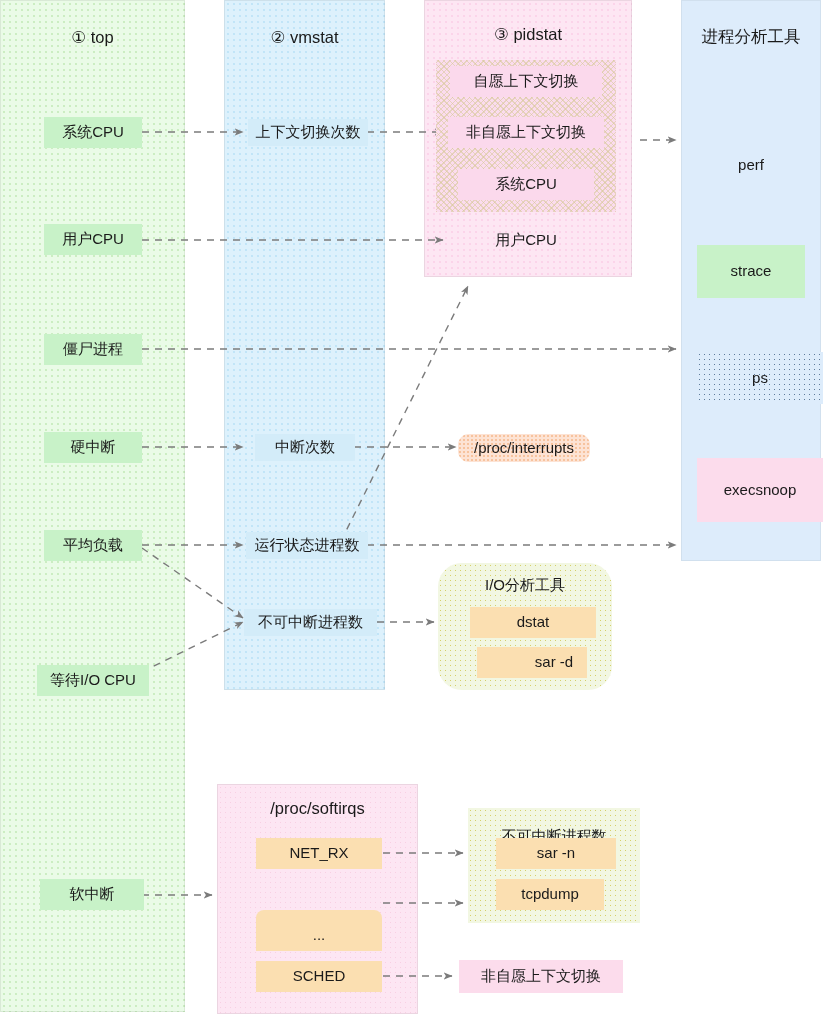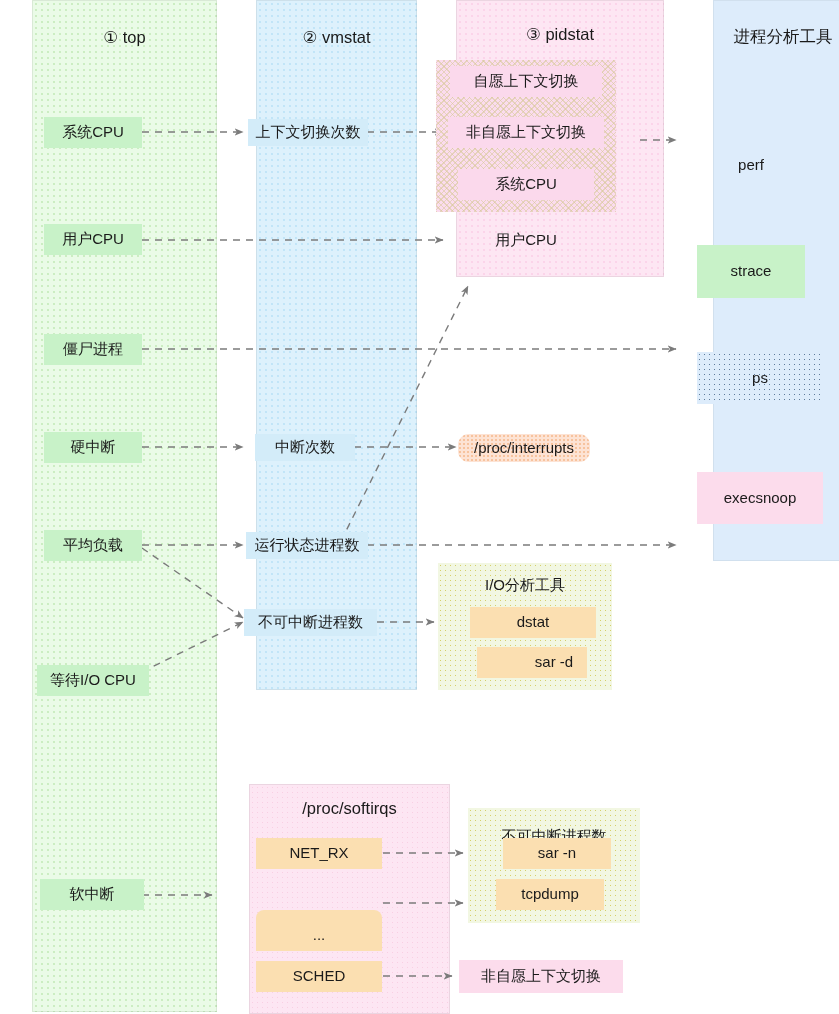--- a/index.html
+++ b/index.html
@@ -14,21 +14,20 @@
     overflow:hidden;
     background:#ffffff;
   }
   .abs{position:absolute;box-sizing:border-box;}
 
   
   .col{
     position:absolute;
     box-sizing:border-box;
     border:1px solid rgba(0,0,0,0.07);
-    margin-left:32px;
   }
   .col-top{
     background-color:#eafbe7;
     background-image:radial-gradient(#c9ecc0 0.7px, transparent 0.8px);
     background-size:6px 6px;
   }
   .col-vmstat{
     background-color:#ddf1fc;
     background-image:radial-gradient(#bfe4f7 0.7px, transparent 0.8px);
     background-size:6px 6px;
@@ -250,29 +249,29 @@
 
   <div class="node n-plain abs" style="left:711px;top:151px;width:80px;height:28px;">
     <span>perf</span>
   </div>
   <div class="node n-strace abs" style="left:697px;top:245px;width:108px;height:53px;">
     <span>strace</span>
   </div>
   <div class="node n-dots-blue abs" style="left:697px;top:352px;width:126px;height:52px;">
     <span>ps</span>
   </div>
-  <div class="node n-exec abs" style="left:697px;top:472px;width:126px;height:52px;">
+  <div class="node n-exec abs" style="left:697px;top:458px;width:126px;height:64px;">
     <span>execsnoop</span>
   </div>
 
   <div class="node n-peach abs" style="left:458px;top:434px;width:132px;height:28px;">
     <span>/proc/interrupts</span>
   </div>
 
-  <div class="group-olive" style="left:438px;top:563px;width:174px;height:127px;">
+  <div class="group-olive" style="left:438px;top:563px;width:174px;height:127px;border-radius:24px;">
     <div class="group-title" style="top:13px;">I/O分析工具</div>
   </div>
   <div class="node n-orange abs" style="left:470px;top:607px;width:126px;height:31px;">
     <span>dstat</span>
   </div>
   <div class="node n-orange abs" style="left:477px;top:647px;width:110px;height:31px;padding-left:44px;">
     <span>sar -d</span>
   </div>
 
   <div class="node n-orange abs" style="left:256px;top:838px;width:126px;height:31px;">
@@ -284,21 +283,21 @@
   <div class="node n-orange abs" style="left:256px;top:920px;width:126px;height:31px;">
     <span>...</span>
   </div>
   <div class="node n-orange abs" style="left:256px;top:961px;width:126px;height:31px;">
     <span>SCHED</span>
   </div>
 
   <div class="group-olive" style="left:468px;top:808px;width:172px;height:115px;">
     <div class="group-title" style="top:19px;">不可中断进程数</div>
   </div>
-  <div class="node n-orange abs" style="left:496px;top:838px;width:108px;height:31px;margin-left:7px;">
+  <div class="node n-orange abs" style="left:496px;top:838px;width:120px;height:31px;">
     <span>sar -n</span>
   </div>
   <div class="node n-orange abs" style="left:496px;top:879px;width:108px;height:31px;">
     <span>tcpdump</span>
   </div>
 
   <div class="node n-pink-light abs" style="left:459px;top:960px;width:164px;height:33px;">
     <span>非自愿上下文切换</span>
   </div>
 

